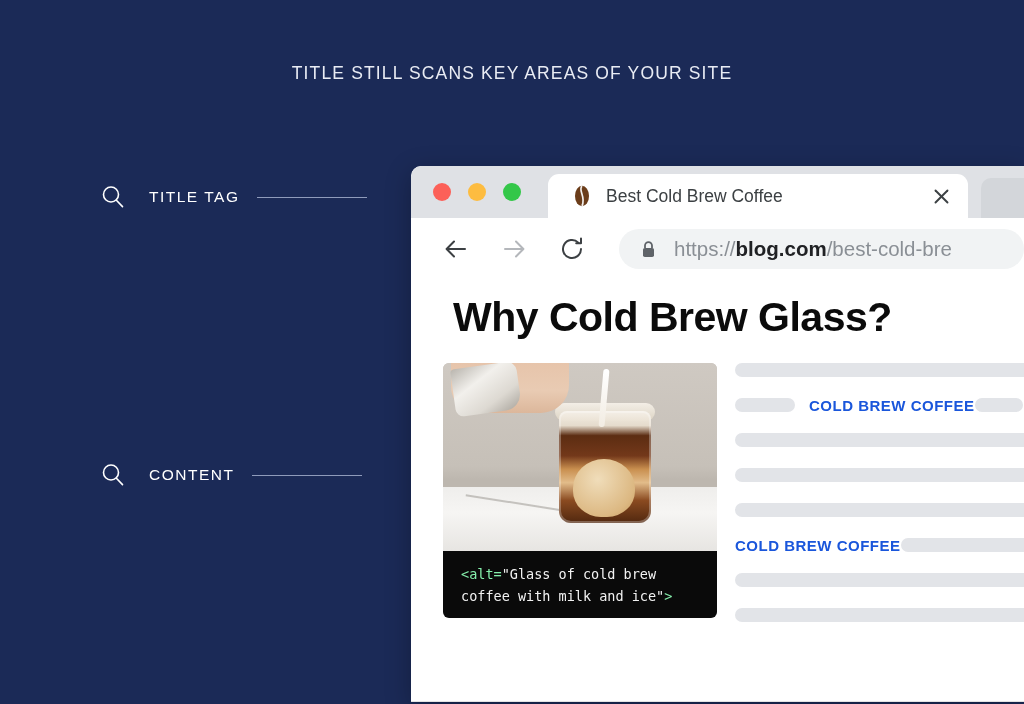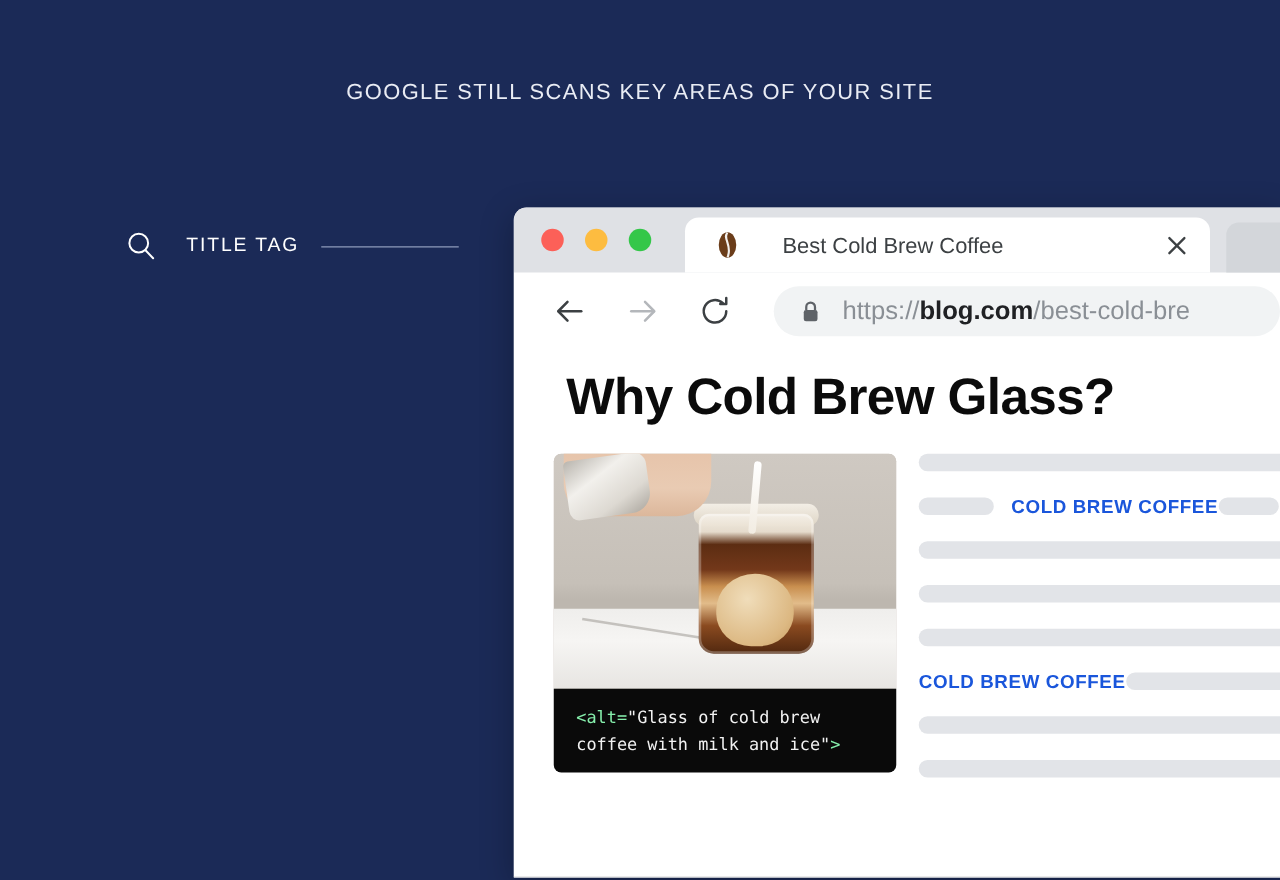--- a/index.html
+++ b/index.html
@@ -89,21 +89,21 @@
     width: 420px;
     height: 44px;
     background: #ffffff;
     border-radius: 11px 11px 0 0;
     display: flex;
     align-items: center;
     padding: 0 0 0 22px;
   }
   .tab-favicon { width: 24px; height: 24px; flex: 0 0 24px; }
   .tab-title {
-    margin-left: 32px;
+    margin-left: 12px;
     font-size: 17.5px;
     color: #3c4043;
     white-space: nowrap;
     overflow: hidden;
     flex: 1 1 auto;
   }
   .tab-close {
     width: 26px; height: 26px;
     flex: 0 0 26px;
     margin-right: 14px;
@@ -293,36 +293,46 @@
   .page-fold {
     position: absolute;
     left: 0; right: 0; bottom: 0;
     height: 1px;
     background: #e3e3e3;
   }
 </style>
 </head>
 <body>
 
-<div class="headline">GOOGLE STILL SCANS KEY AREAS OF YOUR SITE</div>
+<div class="headline">TITLE STILL SCANS KEY AREAS OF YOUR SITE</div>
 
 <div class="checklist">
 
   <div class="check-row" style="top:182px">
     <span class="mag">
       <svg width="28" height="28" viewBox="0 0 28 28" fill="none">
         <circle cx="12" cy="11.5" r="7.5" stroke="#ffffff" stroke-width="1.6"></circle>
         <line x1="17.4" y1="17.2" x2="23.5" y2="23.6" stroke="#ffffff" stroke-width="1.6" stroke-linecap="round"></line>
       </svg>
     </span>
     <span class="check-label">TITLE TAG</span>
     <span class="check-line" style="width:110px"></span>
   </div>
 
 
+  <div class="check-row" style="top:460px">
+    <span class="mag">
+      <svg width="28" height="28" viewBox="0 0 28 28" fill="none">
+        <circle cx="12" cy="11.5" r="7.5" stroke="#ffffff" stroke-width="1.6"></circle>
+        <line x1="17.4" y1="17.2" x2="23.5" y2="23.6" stroke="#ffffff" stroke-width="1.6" stroke-linecap="round"></line>
+      </svg>
+    </span>
+    <span class="check-label">CONTENT</span>
+    <span class="check-line" style="width:110px"></span>
+  </div>
 
 
 </div>
 
 <div class="browser">
 
   <div class="tabstrip">
     <div class="dots">
       <span class="dot red"></span>
       <span class="dot yellow"></span>

